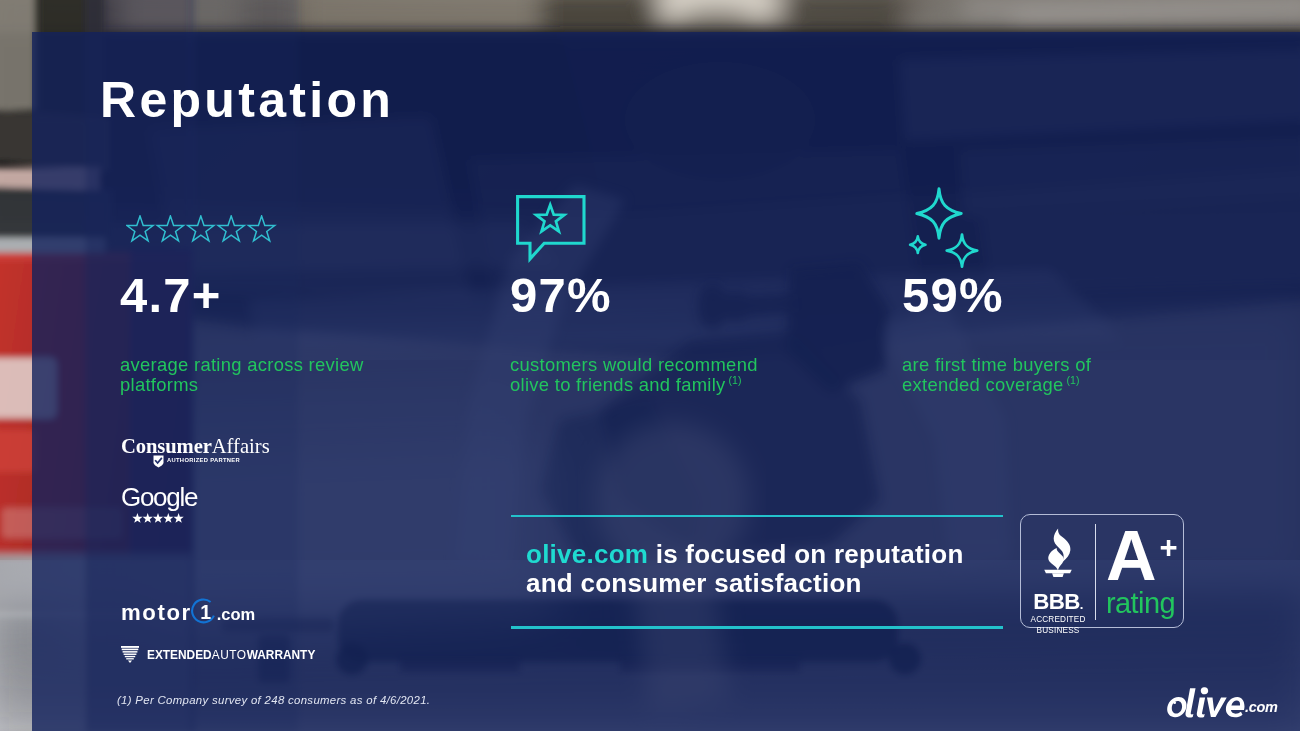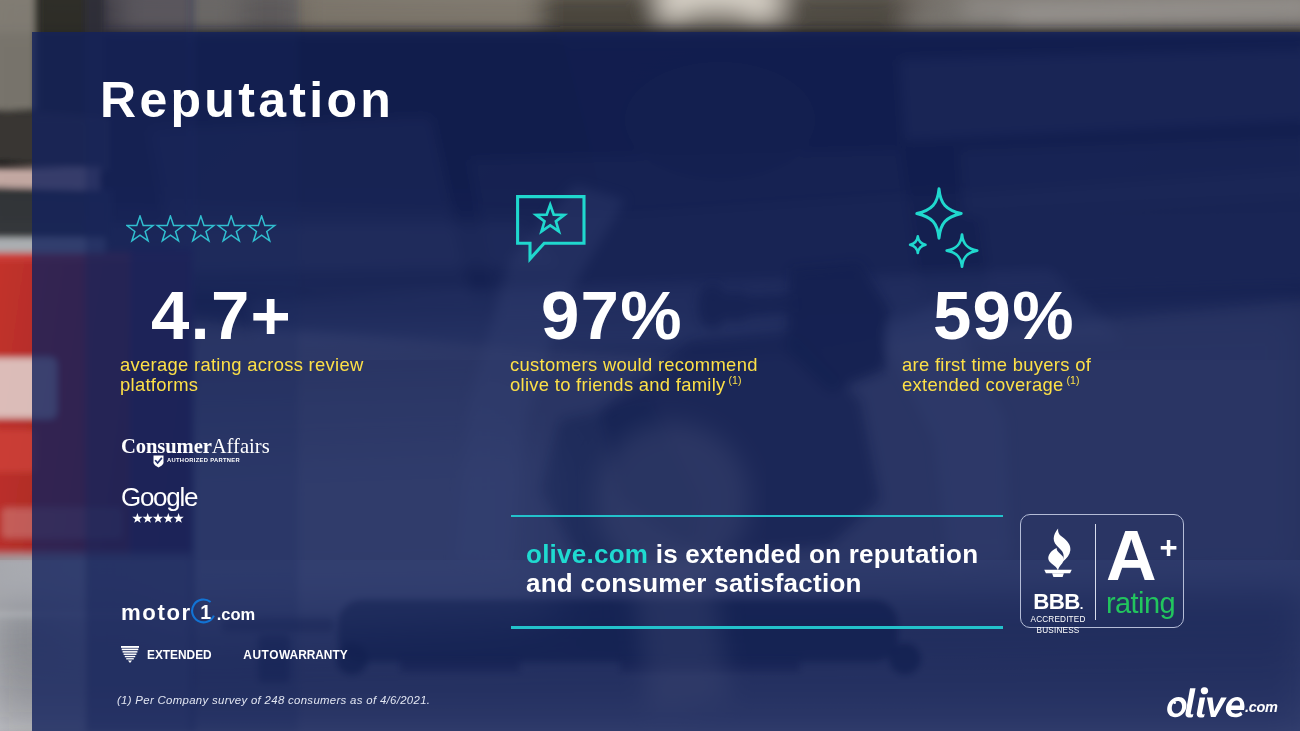--- a/index.html
+++ b/index.html
@@ -20,23 +20,23 @@
 
   .page-title { position:absolute; left:100px; top:75px; font-size:50px; font-weight:bold;
                 color:#fff; letter-spacing:3.3px; line-height:1; }
 
   
   .stat { position:absolute; top:195px; }
   .stat-icon { position:absolute; left:0; top:0; }
   #stat0 .stat-icon { top:20px; left:6px; }
   #stat1 .stat-icon { top:0px; left:6px; }
   #stat2 .stat-icon { top:-8px; left:6px; }
-  .stat-value { position:absolute; left:0; top:86px; font-size:69px; font-weight:bold;
-                color:#fff; letter-spacing:1.2px; line-height:1; white-space:nowrap;margin-left:31px; }
-  .stat-caption { position:absolute; left:0; top:160px; font-size:18.4px; color:#fde047;
+  .stat-value { position:absolute; left:0; top:76px; font-size:49px; font-weight:bold;
+                color:#fff; letter-spacing:1.2px; line-height:1; white-space:nowrap; }
+  .stat-caption { position:absolute; left:0; top:160px; font-size:18.4px; color:#22c55e;
                   line-height:1.09; letter-spacing:0.3px; white-space:nowrap; font-weight:400;}
   .stat-caption .fn { font-size:10.5px; vertical-align:7px; margin-left:3px; letter-spacing:0; }
   #stat0 { left:120px; }
   #stat1 { left:510px; }
   #stat2 { left:902px; }
 
   
   .logo { position:absolute; left:121px; }
   #logo-ca  { top:436px; }
   #logo-goo { top:484px; }
@@ -60,21 +60,21 @@
               line-height:1; }
 
   .m1-wrap { display:flex; align-items:baseline; height:36px;}
   .m1-pre { font-size:22.2px; font-weight:bold; color:#fff; letter-spacing:1.6px; line-height:1; }
   .m1-post { font-size:16.5px; font-weight:bold; color:#fff; letter-spacing:-0.1px; line-height:1; margin-left:0px;}
 
   .eaw-wrap { display:flex; align-items:center; }
   .eaw-text { font-size:12.0px; color:#fff; letter-spacing:0.0px; margin-left:8px; line-height:1;
               transform:scaleX(0.99); transform-origin:left center; }
   .eaw-text b { font-weight:bold; }
-  .eaw-text span.thin { font-weight:700; letter-spacing:0.55px;margin-left:32px; }
+  .eaw-text span.thin { font-weight:400; letter-spacing:0.55px; }
 
   
   #tagline-rule-top { position:absolute; left:511px; top:515px; width:492px; height:2.4px;
                       background:#23C2CB; }
   #tagline-rule-bot { position:absolute; left:511px; top:626.3px; width:492px; height:2.4px;
                       background:#23C2CB; }
   #tagline { position:absolute; left:526px; top:540px; font-size:26px; font-weight:bold;
              color:#fff; line-height:1.12; letter-spacing:0.25px; white-space:nowrap; }
   #tagline .brand { color:#1FDAD0; }
 
@@ -341,21 +341,21 @@
             <rect x="5.2" y="12.15" width="7.6" height="1.3"></rect>
             <path d="M7.0 14.4 H11.0 L9.0 16.9 Z"></path>
           </g>
         </svg>
         <div class="eaw-text"><b>EXTENDED</b><span class="thin">AUTO</span><b>WARRANTY</b></div>
       </div>
     </div>
 
     <div id="tagline-rule-top"></div>
     <div id="tagline-rule-bot"></div>
-    <div id="tagline"><span class="brand">olive.com</span><span> is extended on reputation</span><br><span>and consumer satisfaction</span></div>
+    <div id="tagline"><span class="brand">olive.com</span><span> is focused on reputation</span><br><span>and consumer satisfaction</span></div>
 
     <div id="bbb">
       <div id="bbb-div"></div>
       <div class="bbb-left">
         <svg width="30" height="50" viewBox="0 0 29 51" style="display:block;margin:4px auto -4px">
           <g fill="#fff">
 
             <path d="M14.6 1.5 C14.3 5.2 15.2 7.5 18.3 9.8 C 25.0 14.8 27.6 19.0 27.1 23.7 C 26.6 28.4 23.6 32.2 19.0 35.6 C 21.3 29.3 20.4 25.7 16.1 21.9 C 12.0 18.3 10.0 15.3 10.1 11.8 C 10.2 8.4 11.8 5.1 14.6 1.5 Z"></path>
 
             <path d="M13.2 21.4 C10.2 22.6 8.0 24.4 6.5 26.6 C 3.5 30.7 4.1 34.3 7.9 37.3 C 11.7 40.3 13.6 41.6 14.4 44.4 C 14.9 42.2 16.2 40.1 18.0 38.0 C 21.3 34.1 21.1 30.8 17.2 27.7 C 13.9 25.0 12.9 23.3 13.2 21.4 Z"></path>

